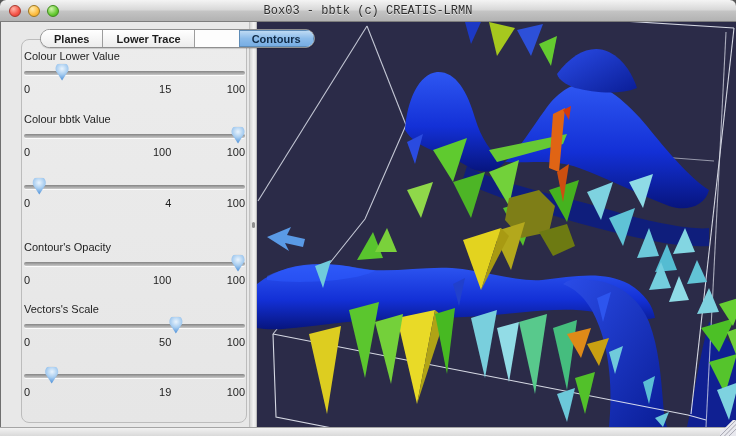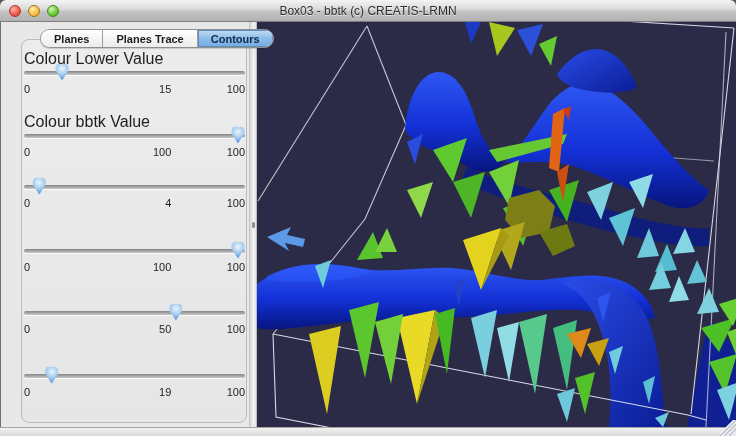--- a/index.html
+++ b/index.html
@@ -7,21 +7,21 @@
   #window {
     position:relative; width:736px; height:436px; overflow:hidden;
     background:#e8e8e8; border-radius:6px 6px 0 0;
     box-shadow:0 0 0 1px #6f6f6f inset;
   }
   
   #titlebar {
     position:absolute; left:0; top:0; width:736px; height:22px;
     background:linear-gradient(#f4f4f4 0%, #d9d9d9 45%, #c3c3c3 55%, #b2b2b2 100%);
     border-bottom:1px solid #7d7d7d; border-radius:6px 6px 0 0;
-    display:flex; align-items:center; justify-content:center;
+    display:flex; align-items:center; justify-content:center;font-family:Liberation Mono, monospace;
   }
   .title-text { font-size:12px; color:#2e2e2e; text-shadow:0 1px 0 rgba(255,255,255,.6); }
   .lights { position:absolute; left:9px; top:5px; display:flex; gap:7px; }
   .light { width:12px; height:12px; border-radius:50%; }
   .light.red   { background:radial-gradient(circle at 35% 30%, #ffb3a7, #f55347 60%, #d6352a); border:1px solid #a8382c; }
   .light.yellow{ background:radial-gradient(circle at 35% 30%, #ffedb0, #fdbc40 60%, #e29e1e); border:1px solid #9d7722; }
   .light.green { background:radial-gradient(circle at 35% 30%, #d2f3ae, #66ca32 60%, #3fa216); border:1px solid #3f8b1c; }
 
   
   #main { position:absolute; left:16px; top:22px; width:736px; height:405px; }
@@ -31,35 +31,35 @@
   #tabbar {
     position:absolute; left:24px; top:7px; height:19px; display:flex;
     border:1px solid #8f8f8f; border-radius:10px; overflow:hidden;
     background:#fdfdfd; box-shadow:0 1px 1px rgba(0,0,0,.15); z-index:3;
   }
   .tab {
     padding:0 13px; font-size:11px; font-weight:bold; color:#1c1c1c;
     display:flex; align-items:center; background:linear-gradient(#ffffff,#ececec);
     border-right:1px solid #9d9d9d; cursor:default; white-space:nowrap;
   }
-  .tab:last-child { border-right:none; }
+  .tab:last-child { border-right:none;margin-left:44px; }
   .tab.active {
     background:linear-gradient(#c4def5,#8cbcea 50%,#74abe2);
     color:#102a46; box-shadow:inset 0 0 0 1px #5e8cb7;
   }
 
   
   #groupbox {
     position:absolute; left:5px; top:17px; width:226px; height:384px;
     border:1px solid #bcbcbc; border-radius:8px;
     background:linear-gradient(#ececec,#e6e6e6);
   }
 
   .slider-group { position:absolute; left:8px; width:221px; height:46px; }
-  .slider-label { font-size:16px; color:#1e1e1e; height:13px; }
+  .slider-label { font-size:11px; color:#1e1e1e; height:13px; }
   .slider { position:relative; height:18px; margin-top:1px; }
   .track {
     position:absolute; left:0; right:0; top:7px; height:4px; border-radius:2px;
     background:linear-gradient(#848484,#c9c9c9); box-shadow:0 1px 0 rgba(255,255,255,.8);
   }
   .thumb {
     position:absolute; top:0; width:14px; height:17px;
     background:radial-gradient(circle at 50% 28%, #eaf4fd 0%, #a8cdf0 40%, #5d9bdd 75%, #3f7ec7 100%);
     clip-path:path('M1,7.2 A6.5,6.5 0 1 1 13,7.2 L7,16.5 Z');
     filter:drop-shadow(0 1px 1px rgba(0,0,0,.35));
@@ -115,21 +115,21 @@
     <span class="title-text">Box03 - bbtk (c) CREATIS-LRMN</span>
   </div>
 
   <div id="main">
 
     <div id="left-panel">
       <div id="groupbox"></div>
 
       <div id="tabbar">
         <div class="tab">Planes</div>
-        <div class="tab">Planes Trace</div>
+        <div class="tab">Lower Trace</div>
         <div class="tab active">Contours</div>
       </div>
 
       <div class="slider-group" style="top:28px">
         <div class="slider-label">Colour Lower Value</div>
         <div class="slider">
           <div class="track"></div>
           <div class="thumb" style="left: calc(15% - 2.1px);"></div>
         </div>
         <div class="nums">
@@ -158,32 +158,34 @@
           <div class="thumb" style="left: calc(4% - 0.56px);"></div>
         </div>
         <div class="nums">
           <span class="min">0</span>
           <span class="mid">4</span>
           <span class="max">100</span>
         </div>
       </div>
 
       <div class="slider-group" style="top:219px">
+        <div class="slider-label">Contour's Opacity</div>
         <div class="slider">
           <div class="track"></div>
           <div class="thumb" style="left: calc(100% - 14px);"></div>
         </div>
         <div class="nums">
           <span class="min">0</span>
           <span class="mid">100</span>
           <span class="max">100</span>
         </div>
       </div>
 
       <div class="slider-group" style="top:281px">
+        <div class="slider-label">Vectors's Scale</div>
         <div class="slider">
           <div class="track"></div>
           <div class="thumb" style="left: calc(70% - 9.8px);"></div>
         </div>
         <div class="nums">
           <span class="min">0</span>
           <span class="mid">50</span>
           <span class="max">100</span>
         </div>
       </div>

